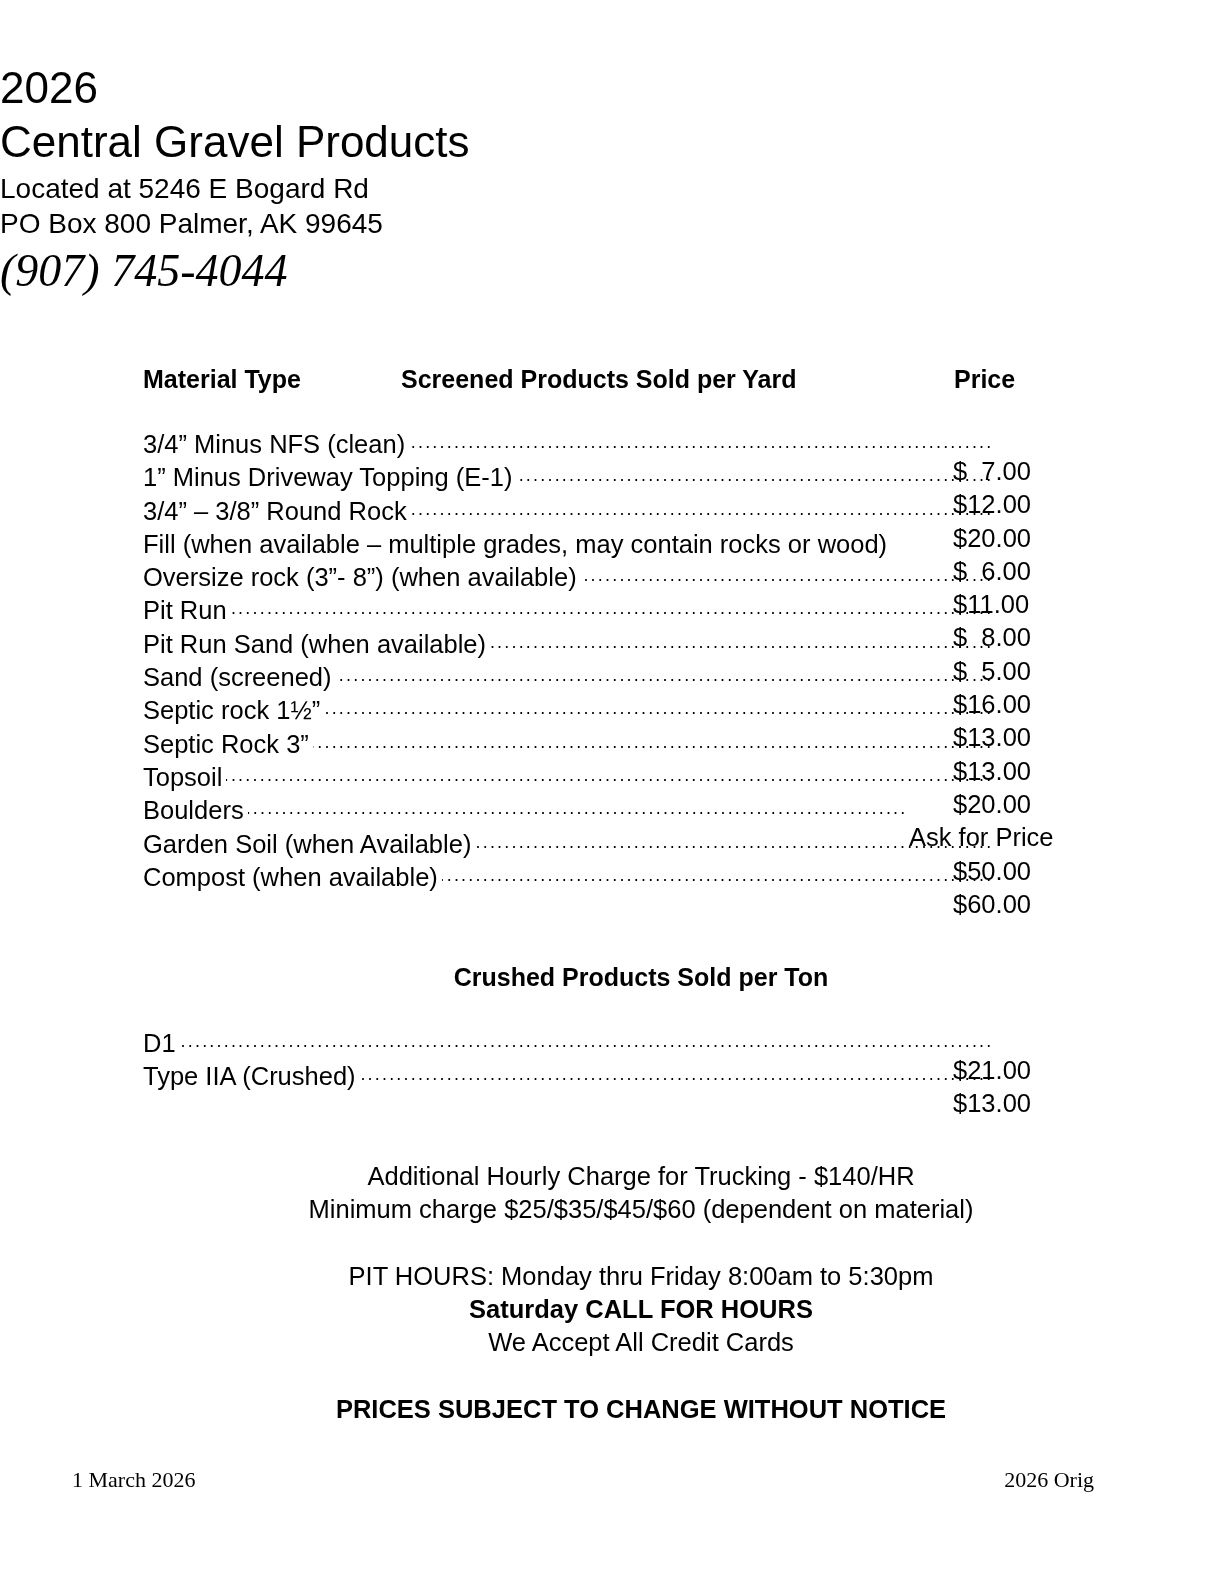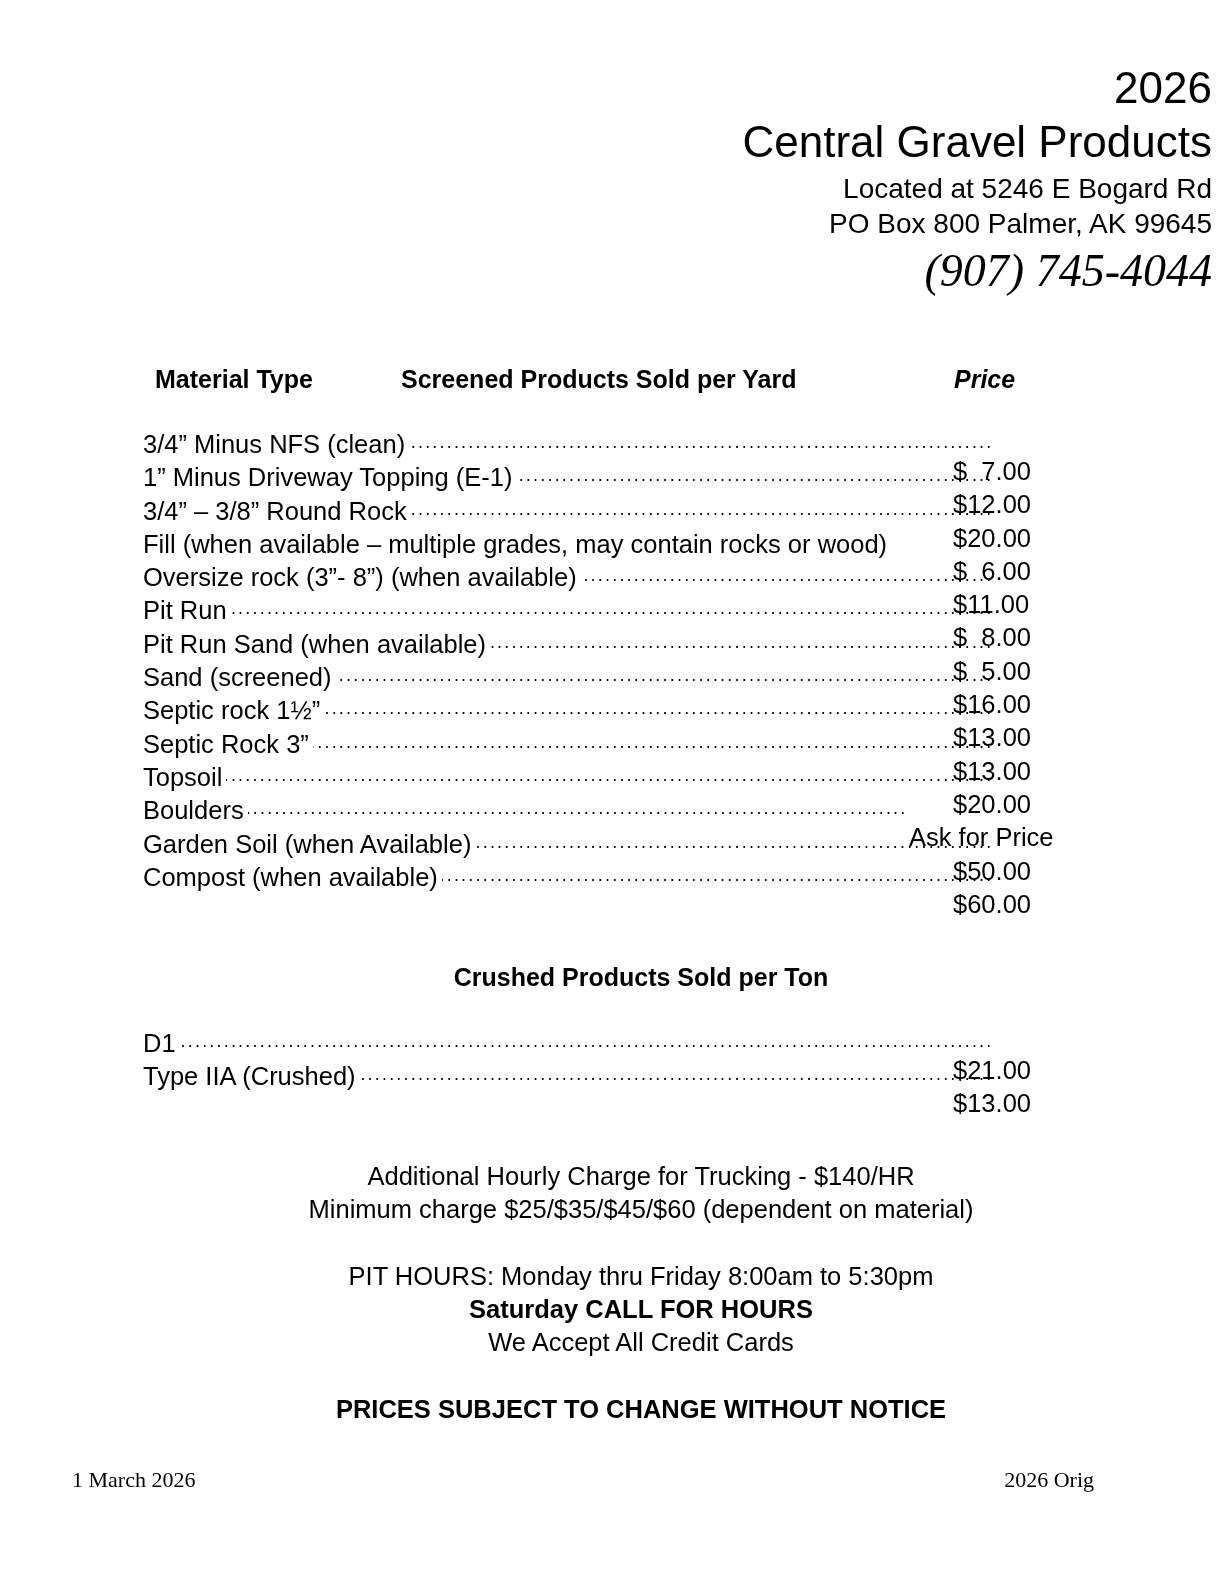--- a/index.html
+++ b/index.html
@@ -18,21 +18,21 @@
     .page {
       position: absolute;
       left: 0; top: 0;
       width: 1224px;
       height: 1584px;
     }
     .center-block {
       position: absolute;
       left: 0;
       width: 1212px;
-      text-align: right;
+      text-align: left;
     }
     .year {
       top: 62px;
       font-size: 44px;
       line-height: 52px;
     }
     .company {
       top: 116px;
       font-size: 44px;
       line-height: 52px;
@@ -63,23 +63,23 @@
       height: 34px;
       font-weight: bold;
       font-size: 25px;
       line-height: 34px;
     }
     .col-headers span {
       position: absolute;
       top: 0;
       white-space: nowrap;
     }
-    .hdr-material { left: 0; margin-left: 12px; }
+    .hdr-material { left: 0; }
     .hdr-screened { left: 258px; }
-    .hdr-price { left: 811px; font-style: italic; }
+    .hdr-price { left: 811px; }
 
     .price-list {
       position: absolute;
       left: 143px;
       width: 940px;
     }
     .screened-list { top: 428px; }
     .crushed-list { top: 1027px; }
 
     .price-row {

